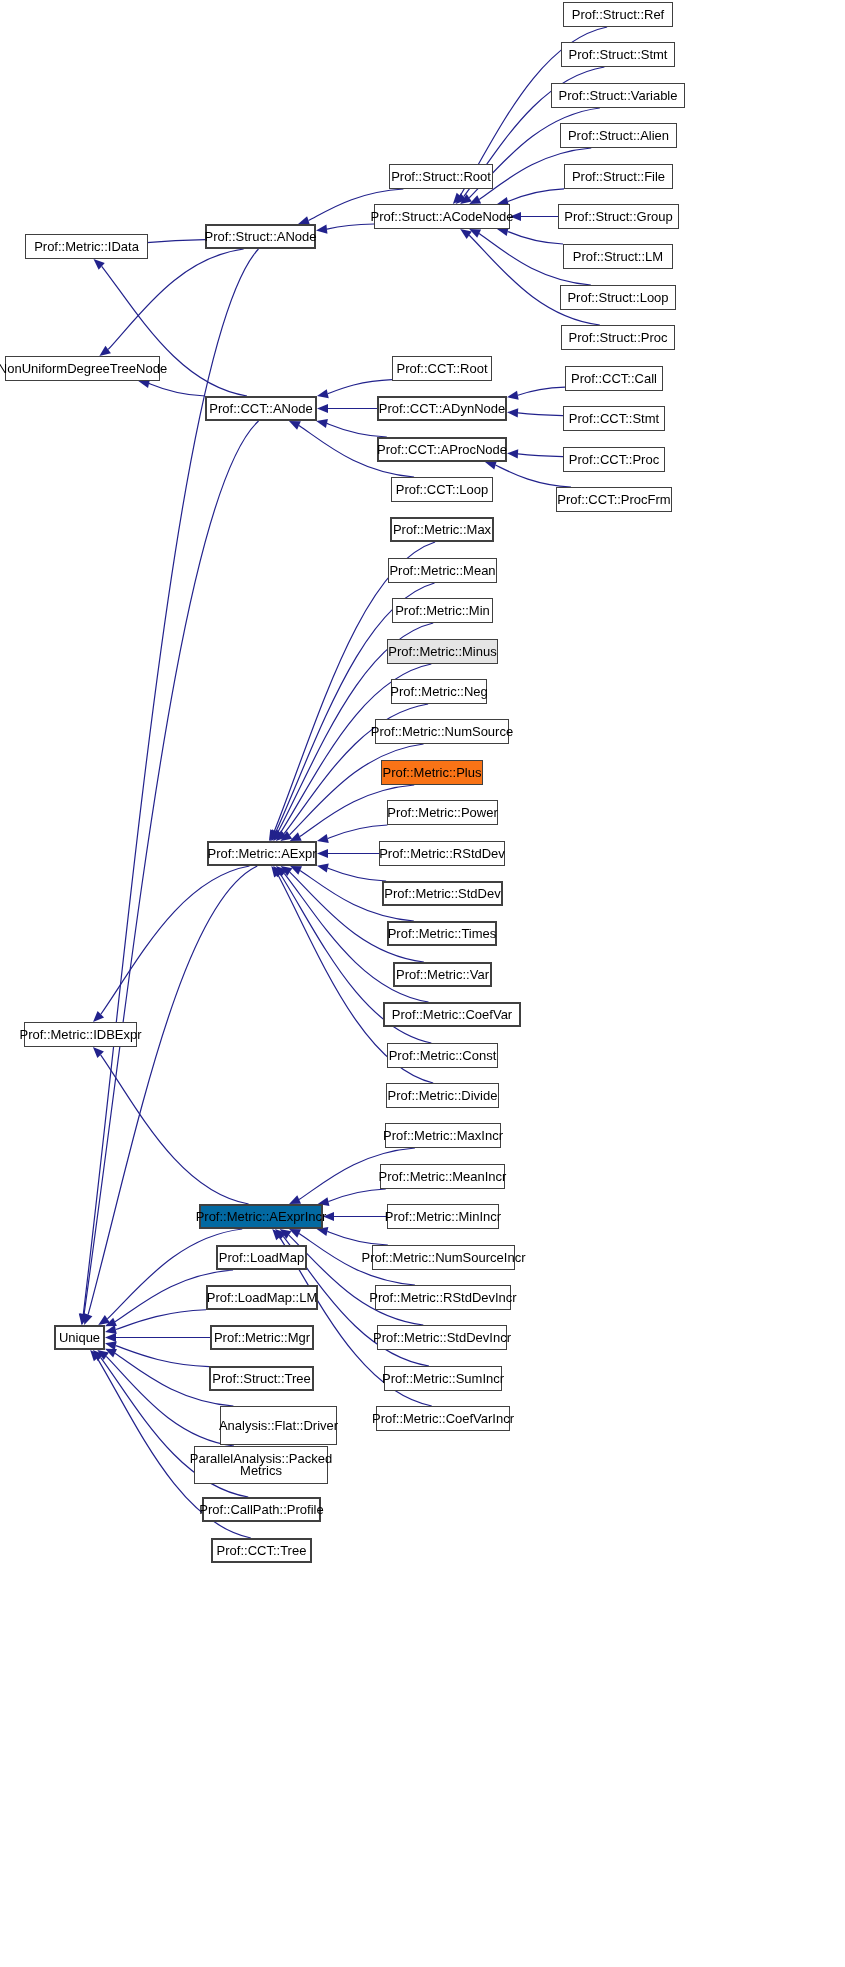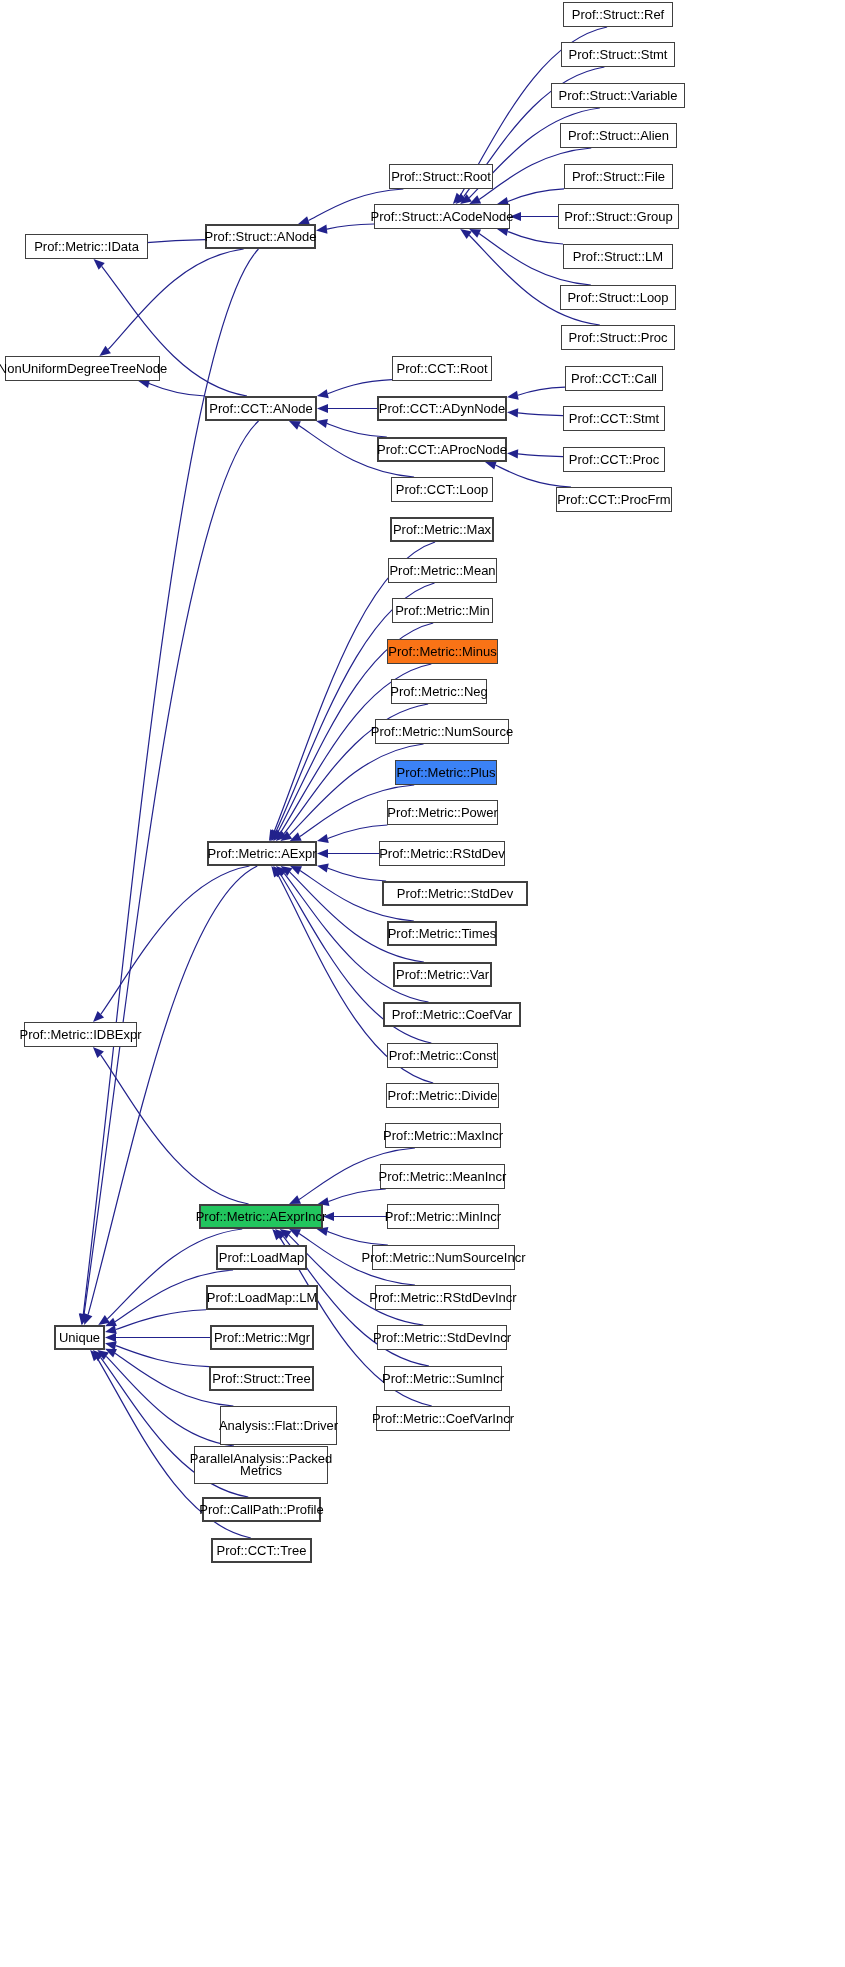--- a/index.html
+++ b/index.html
@@ -310,42 +310,42 @@
     <div class="node root-node" style="left: 377px; top: 437px; width: 130px; height: 25px; border-color: rgb(64, 64, 64); background: rgb(255, 255, 255); color: rgb(0, 0, 0);">Prof::CCT::AProcNode</div>
     <div class="node" style="left: 391px; top: 477px; width: 102px; height: 25px; border-color: rgb(64, 64, 64); background: rgb(255, 255, 255); color: rgb(0, 0, 0);">Prof::CCT::Loop</div>
     <div class="node" style="left: 565px; top: 366px; width: 98px; height: 25px; border-color: rgb(64, 64, 64); background: rgb(255, 255, 255); color: rgb(0, 0, 0);">Prof::CCT::Call</div>
     <div class="node" style="left: 563px; top: 406px; width: 102px; height: 25px; border-color: rgb(64, 64, 64); background: rgb(255, 255, 255); color: rgb(0, 0, 0);">Prof::CCT::Stmt</div>
     <div class="node" style="left: 563px; top: 447px; width: 102px; height: 25px; border-color: rgb(64, 64, 64); background: rgb(255, 255, 255); color: rgb(0, 0, 0);">Prof::CCT::Proc</div>
     <div class="node" style="left: 556px; top: 487px; width: 116px; height: 25px; border-color: rgb(64, 64, 64); background: rgb(255, 255, 255); color: rgb(0, 0, 0);">Prof::CCT::ProcFrm</div>
     <div class="node root-node" style="left: 207px; top: 841px; width: 110px; height: 25px; border-color: rgb(64, 64, 64); background: rgb(255, 255, 255); color: rgb(0, 0, 0);">Prof::Metric::AExpr</div>
     <div class="node root-node" style="left: 390px; top: 517px; width: 104px; height: 25px; border-color: rgb(64, 64, 64); background: rgb(255, 255, 255); color: rgb(0, 0, 0);">Prof::Metric::Max</div>
     <div class="node" style="left: 388px; top: 558px; width: 109px; height: 25px; border-color: rgb(64, 64, 64); background: rgb(255, 255, 255); color: rgb(0, 0, 0);">Prof::Metric::Mean</div>
     <div class="node" style="left: 392px; top: 598px; width: 101px; height: 25px; border-color: rgb(64, 64, 64); background: rgb(255, 255, 255); color: rgb(0, 0, 0);">Prof::Metric::Min</div>
-    <div class="node" style="left: 387px; top: 639px; width: 111px; height: 25px; border-color: rgb(64, 64, 64); background: #f97316; color: rgb(0, 0, 0);">Prof::Metric::Minus</div>
+    <div class="node" style="left: 387px; top: 639px; width: 111px; height: 25px; border-color: rgb(64, 64, 64); background: #e5e5e5; color: rgb(0, 0, 0);">Prof::Metric::Minus</div>
     <div class="node" style="left: 391px; top: 679px; width: 96px; height: 25px; border-color: rgb(64, 64, 64); background: rgb(255, 255, 255); color: rgb(0, 0, 0);">Prof::Metric::Neg</div>
     <div class="node" style="left: 375px; top: 719px; width: 134px; height: 25px; border-color: rgb(64, 64, 64); background: rgb(255, 255, 255); color: rgb(0, 0, 0);">Prof::Metric::NumSource</div>
-    <div class="node" style="left: 395px; top: 760px; width: 102px; height: 25px; border-color: rgb(64, 64, 64); background: #3b82f6; color: rgb(0, 0, 0);">Prof::Metric::Plus</div>
+    <div class="node" style="left: 381px; top: 760px; width: 102px; height: 25px; border-color: rgb(64, 64, 64); background: #f97316; color: rgb(0, 0, 0);">Prof::Metric::Plus</div>
     <div class="node" style="left: 387px; top: 800px; width: 111px; height: 25px; border-color: rgb(64, 64, 64); background: rgb(255, 255, 255); color: rgb(0, 0, 0);">Prof::Metric::Power</div>
     <div class="node" style="left: 379px; top: 841px; width: 126px; height: 25px; border-color: rgb(64, 64, 64); background: rgb(255, 255, 255); color: rgb(0, 0, 0);">Prof::Metric::RStdDev</div>
-    <div class="node root-node" style="left: 382px; top: 881px; width: 146px; height: 25px; border-color: rgb(64, 64, 64); background: rgb(255, 255, 255); color: rgb(0, 0, 0);">Prof::Metric::StdDev</div>
+    <div class="node root-node" style="left: 382px; top: 881px; width: 121px; height: 25px; border-color: rgb(64, 64, 64); background: rgb(255, 255, 255); color: rgb(0, 0, 0);">Prof::Metric::StdDev</div>
     <div class="node root-node" style="left: 387px; top: 921px; width: 110px; height: 25px; border-color: rgb(64, 64, 64); background: rgb(255, 255, 255); color: rgb(0, 0, 0);">Prof::Metric::Times</div>
     <div class="node root-node" style="left: 393px; top: 962px; width: 99px; height: 25px; border-color: rgb(64, 64, 64); background: rgb(255, 255, 255); color: rgb(0, 0, 0);">Prof::Metric::Var</div>
     <div class="node root-node" style="left: 383px; top: 1002px; width: 138px; height: 25px; border-color: rgb(64, 64, 64); background: rgb(255, 255, 255); color: rgb(0, 0, 0);">Prof::Metric::CoefVar</div>
     <div class="node" style="left: 387px; top: 1043px; width: 111px; height: 25px; border-color: rgb(64, 64, 64); background: rgb(255, 255, 255); color: rgb(0, 0, 0);">Prof::Metric::Const</div>
     <div class="node" style="left: 386px; top: 1083px; width: 113px; height: 25px; border-color: rgb(64, 64, 64); background: rgb(255, 255, 255); color: rgb(0, 0, 0);">Prof::Metric::Divide</div>
     <div class="node" style="left: 24px; top: 1022px; width: 113px; height: 25px; border-color: rgb(64, 64, 64); background: rgb(255, 255, 255); color: rgb(0, 0, 0);">Prof::Metric::IDBExpr</div>
     <div class="node" style="left: 385px; top: 1123px; width: 116px; height: 25px; border-color: rgb(64, 64, 64); background: rgb(255, 255, 255); color: rgb(0, 0, 0);">Prof::Metric::MaxIncr</div>
     <div class="node" style="left: 380px; top: 1164px; width: 125px; height: 25px; border-color: rgb(64, 64, 64); background: rgb(255, 255, 255); color: rgb(0, 0, 0);">Prof::Metric::MeanIncr</div>
     <div class="node" style="left: 387px; top: 1204px; width: 112px; height: 25px; border-color: rgb(64, 64, 64); background: rgb(255, 255, 255); color: rgb(0, 0, 0);">Prof::Metric::MinIncr</div>
     <div class="node" style="left: 372px; top: 1245px; width: 143px; height: 25px; border-color: rgb(64, 64, 64); background: rgb(255, 255, 255); color: rgb(0, 0, 0);">Prof::Metric::NumSourceIncr</div>
     <div class="node" style="left: 375px; top: 1285px; width: 136px; height: 25px; border-color: rgb(64, 64, 64); background: rgb(255, 255, 255); color: rgb(0, 0, 0);">Prof::Metric::RStdDevIncr</div>
     <div class="node" style="left: 377px; top: 1325px; width: 130px; height: 25px; border-color: rgb(64, 64, 64); background: rgb(255, 255, 255); color: rgb(0, 0, 0);">Prof::Metric::StdDevIncr</div>
     <div class="node" style="left: 384px; top: 1366px; width: 118px; height: 25px; border-color: rgb(64, 64, 64); background: rgb(255, 255, 255); color: rgb(0, 0, 0);">Prof::Metric::SumIncr</div>
     <div class="node" style="left: 376px; top: 1406px; width: 134px; height: 25px; border-color: rgb(64, 64, 64); background: rgb(255, 255, 255); color: rgb(0, 0, 0);">Prof::Metric::CoefVarIncr</div>
-    <div class="node root-node" style="left: 199px; top: 1204px; width: 124px; height: 25px; border-color: rgb(64, 64, 64); background: #22c55e; color: rgb(0, 0, 0);">Prof::Metric::AExprIncr</div>
+    <div class="node root-node" style="left: 199px; top: 1204px; width: 124px; height: 25px; border-color: rgb(64, 64, 64); background: #0369a1; color: rgb(0, 0, 0);">Prof::Metric::AExprIncr</div>
     <div class="node root-node" style="left: 216px; top: 1245px; width: 91px; height: 25px; border-color: rgb(64, 64, 64); background: rgb(255, 255, 255); color: rgb(0, 0, 0);">Prof::LoadMap</div>
     <div class="node root-node" style="left: 206px; top: 1285px; width: 112px; height: 25px; border-color: rgb(64, 64, 64); background: rgb(255, 255, 255); color: rgb(0, 0, 0);">Prof::LoadMap::LM</div>
     <div class="node root-node" style="left: 210px; top: 1325px; width: 104px; height: 25px; border-color: rgb(64, 64, 64); background: rgb(255, 255, 255); color: rgb(0, 0, 0);">Prof::Metric::Mgr</div>
     <div class="node root-node" style="left: 209px; top: 1366px; width: 105px; height: 25px; border-color: rgb(64, 64, 64); background: rgb(255, 255, 255); color: rgb(0, 0, 0);">Prof::Struct::Tree</div>
     <div class="node" style="left: 203px; top: 1406px; width: 117px; height: 39px; border-color: rgb(64, 64, 64); background: rgb(255, 255, 255); color: rgb(0, 0, 0); margin-left: 17px;">Analysis::Flat::Driver</div>
     <div class="node" style="left: 194px; top: 1446px; width: 134px; height: 38px; border-color: rgb(64, 64, 64); background: rgb(255, 255, 255); color: rgb(0, 0, 0);">ParallelAnalysis::Packed
 Metrics</div>
     <div class="node root-node" style="left: 202px; top: 1497px; width: 119px; height: 25px; border-color: rgb(64, 64, 64); background: rgb(255, 255, 255); color: rgb(0, 0, 0);">Prof::CallPath::Profile</div>
     <div class="node root-node" style="left: 211px; top: 1538px; width: 101px; height: 25px; border-color: rgb(64, 64, 64); background: rgb(255, 255, 255); color: rgb(0, 0, 0);">Prof::CCT::Tree</div>
     <div class="node root-node" style="left: 54px; top: 1325px; width: 51px; height: 25px; border-color: rgb(64, 64, 64); background: rgb(255, 255, 255); color: rgb(0, 0, 0);">Unique</div>

